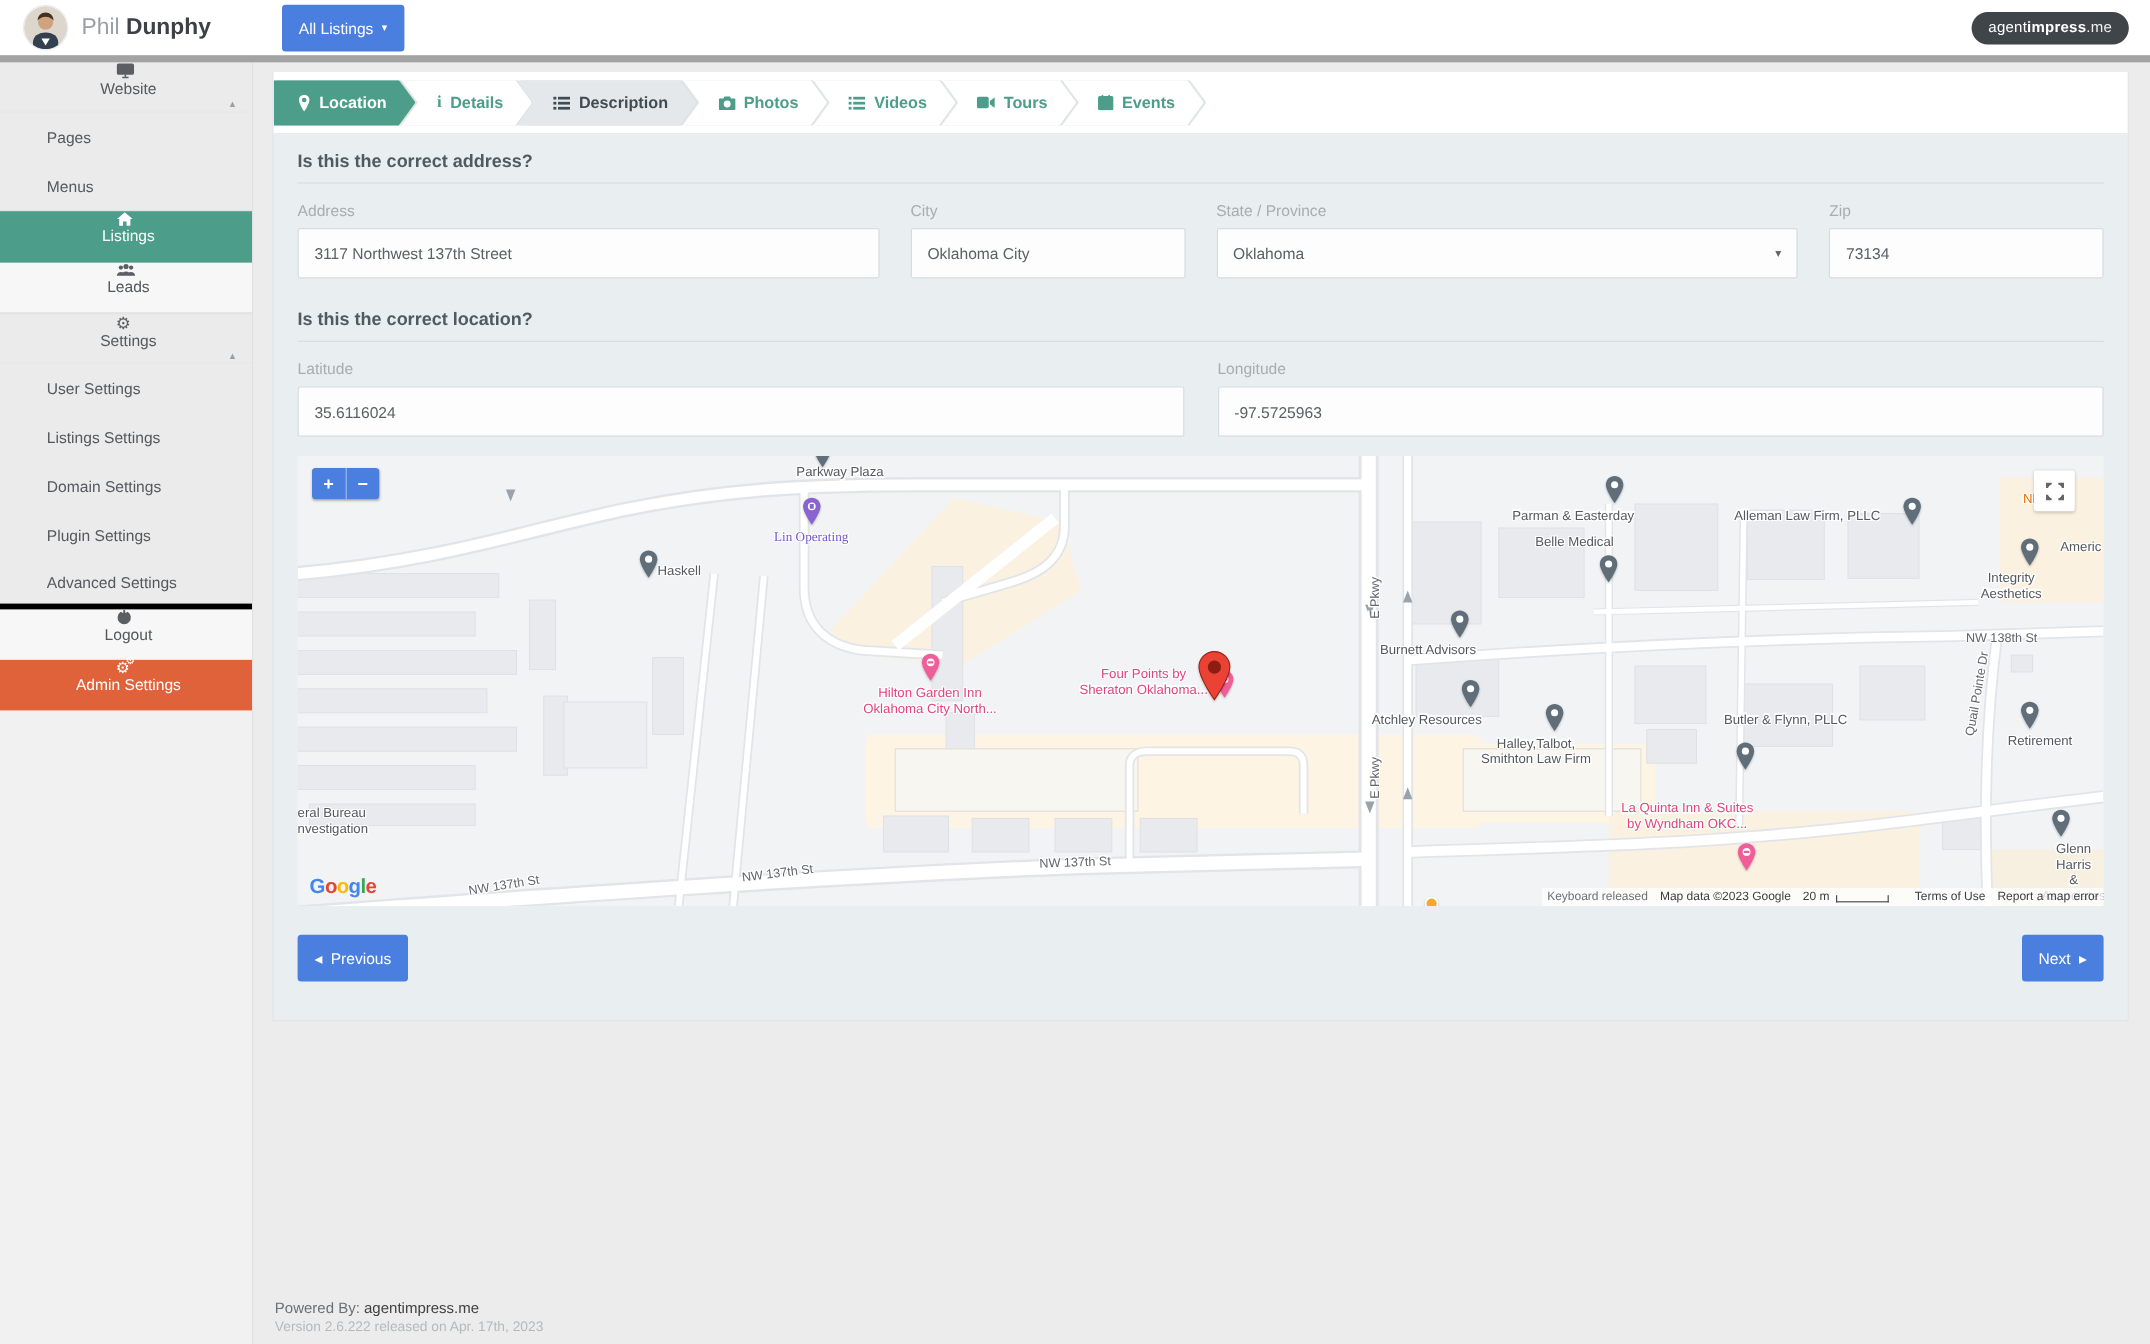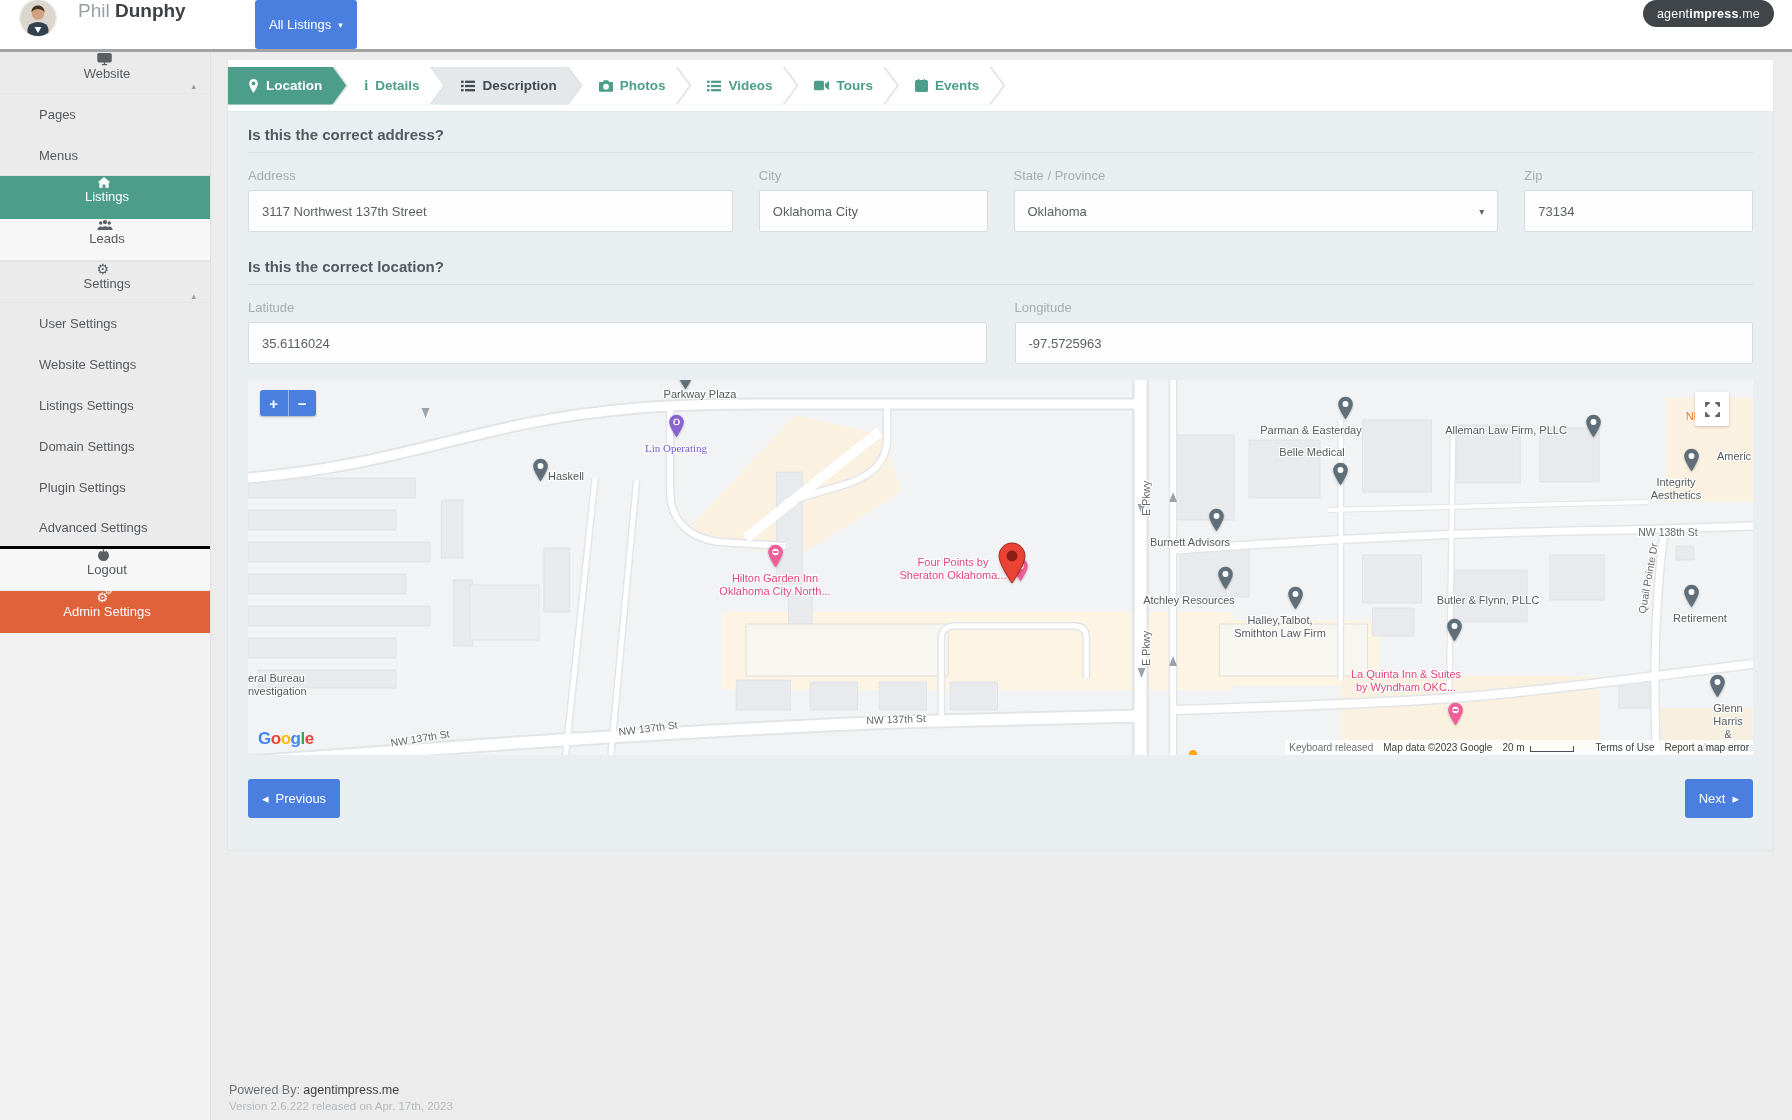--- a/index.html
+++ b/index.html
@@ -1,21 +1,21 @@
 <!DOCTYPE html>
 <html><head>
 <meta charset="utf-8">
 <style>
   * { margin:0; padding:0; box-sizing:border-box; }
   html,body { width:1792px; height:1120px; overflow:hidden; }
   body { font-family:"Liberation Sans", sans-serif; background:#ececec; color:#55595d; }
   svg { fill:currentColor; }
 
   
-  .topbar { height:52px; background:#fff; display:flex; border-bottom:3px solid #a3a3a3; position:relative; z-index:5;gap:10px; }
+  .topbar { height:52px; background:#fff; display:flex; align-items:center; border-bottom:6px solid #a3a3a3; position:relative; z-index:5; }
   .avatar { width:36px; height:36px; border-radius:50%; overflow:hidden; margin-left:20px; flex:0 0 auto; box-shadow:0 0 0 1px rgba(0,0,0,.08); }
   .username { margin-left:12px; font-size:19px; color:#9aa0a5; width:145px; white-space:nowrap; }
   .username b { color:#3d4145; font-weight:700; }
   .btn-blue { background:#4a7fe0; color:#ffffff; border:none; border-radius:3px; font-size:13px; padding:12px 14px; cursor:pointer; font-family:inherit; display:inline-flex; align-items:center; gap:7px; }
   .all-listings { margin-left:22px; }
   .brand-pill { margin-left:auto; margin-right:18px; background:#40454a; color:#fff; border-radius:14px; height:27px; display:flex; align-items:center; padding:0 14px; font-size:12.5px; letter-spacing:.2px; }
   .brand-pill .imp { font-weight:700; }
   .brand-pill .me { opacity:.92; }
 
   
@@ -163,32 +163,29 @@
 
     <div class="nav-row group-top">
       <span class="nicon gear-glyph">⚙</span>
       <span>Settings</span>
       <span class="caret">▴</span>
     </div>
     <div class="nav-sub">
         <span>User Settings</span>
       </div>
     <div class="nav-sub">
-        <span>Website Settings</span>
-      </div>
-    <div class="nav-sub">
         <span>Listings Settings</span>
       </div>
     <div class="nav-sub">
         <span>Domain Settings</span>
       </div>
     <div class="nav-sub">
         <span>Plugin Settings</span>
       </div>
-    <div class="nav-sub" style="border-bottom:3px solid #000000;">
+    <div class="nav-sub" style="border-bottom:5px solid #000000;">
         <span>Advanced Settings</span>
       </div>
 
     <div class="nav-row nav-light">
       <span class="nicon">
         <svg width="13" height="13" viewBox="0 0 14 14" fill="none">
             <path d="M7 1v5.2" stroke="currentColor" stroke-width="1.7" stroke-linecap="round"></path>
             <path d="M4.1 2.9a5.1 5.1 0 1 0 5.8 0" stroke="currentColor" stroke-width="1.7" stroke-linecap="round"></path>
           </svg>
       </span>

